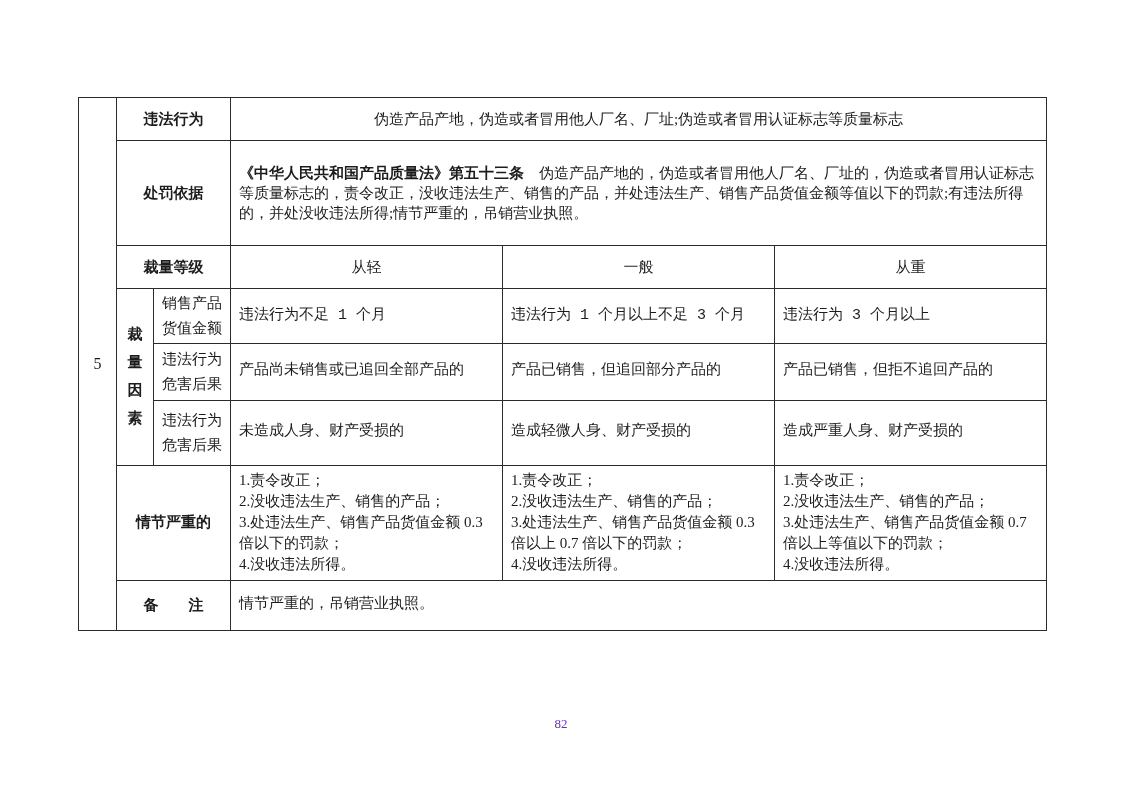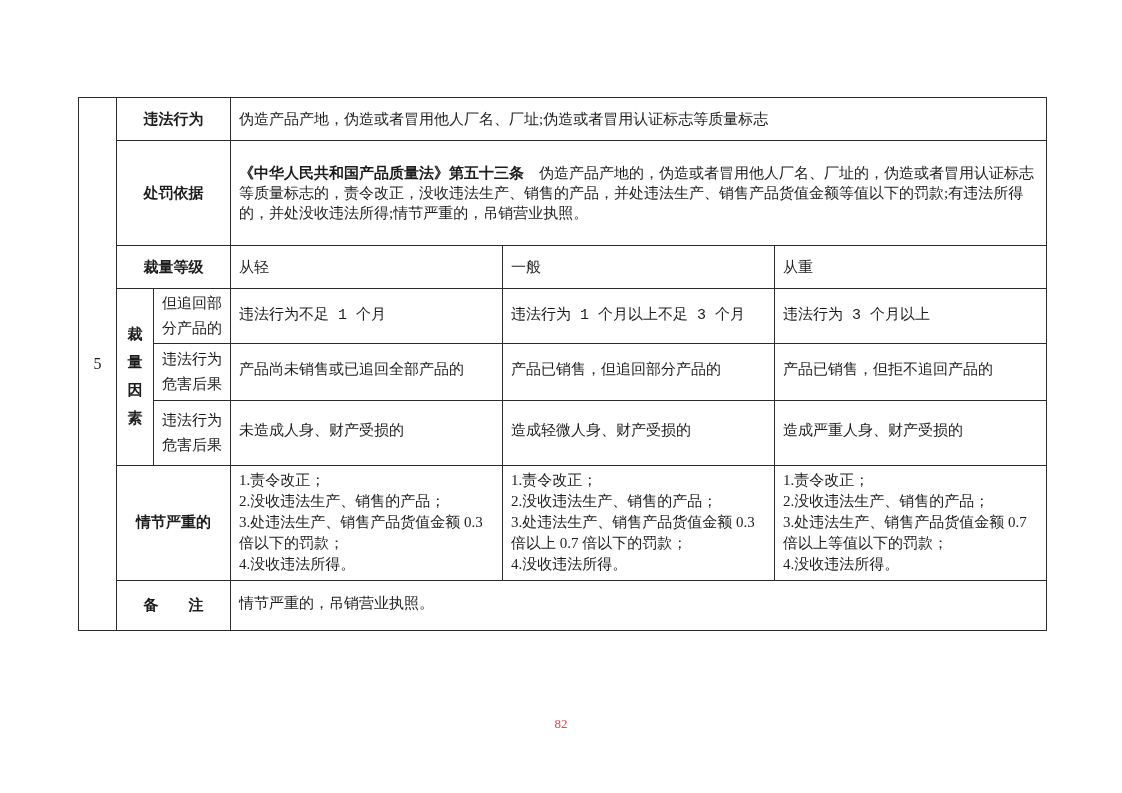--- a/index.html
+++ b/index.html
@@ -57,21 +57,21 @@
   }
   .vertical-label {
     display: block;
     width: 1.2em;
     margin: 0 auto;
     font-weight: bold;
     line-height: 1.85;
     text-align: center;
   }
   .cell-center {
-    text-align: left;
+    text-align: center;
   }
   .cell-content {
     text-align: left;
     line-height: 1.5;
     padding: 4px 10px;
     font-family: Liberation Mono, monospace;
   }
   .cell-basis {
     text-align: left;
     line-height: 20px;
@@ -92,21 +92,21 @@
   .row-benchmark { height: 115px; }
   .row-remarks   { height: 50px; }
 
   .page-number {
     position: absolute;
     left: 0;
     right: 0;
     top: 716px;
     text-align: center;
     font-size: 13px;
-    color: #ef4444;
+    color: #6d28d9;
   }
 </style>
 </head>
 <body>
 
 <div class="page">
 
   <table class="discretion-table">
     <colgroup>
       <col class="c-num">
@@ -152,21 +152,21 @@
       <td class="cell-center">
         <span>从重</span>
       </td>
     </tr>
 
     <tr class="row-factor1">
       <td rowspan="3" style="padding:8px 0">
         <span class="vertical-label">裁量因素</span>
       </td>
       <td class="cell-sublabel">
-        <span>但追回部分产品的</span>
+        <span>销售产品货值金额</span>
       </td>
       <td class="cell-content">
         <span>违法行为不足 1 个月</span>
       </td>
       <td class="cell-content">
         <span>违法行为 1 个月以上不足 3 个月</span>
       </td>
       <td class="cell-content">
         <span>违法行为 3 个月以上</span>
       </td>

